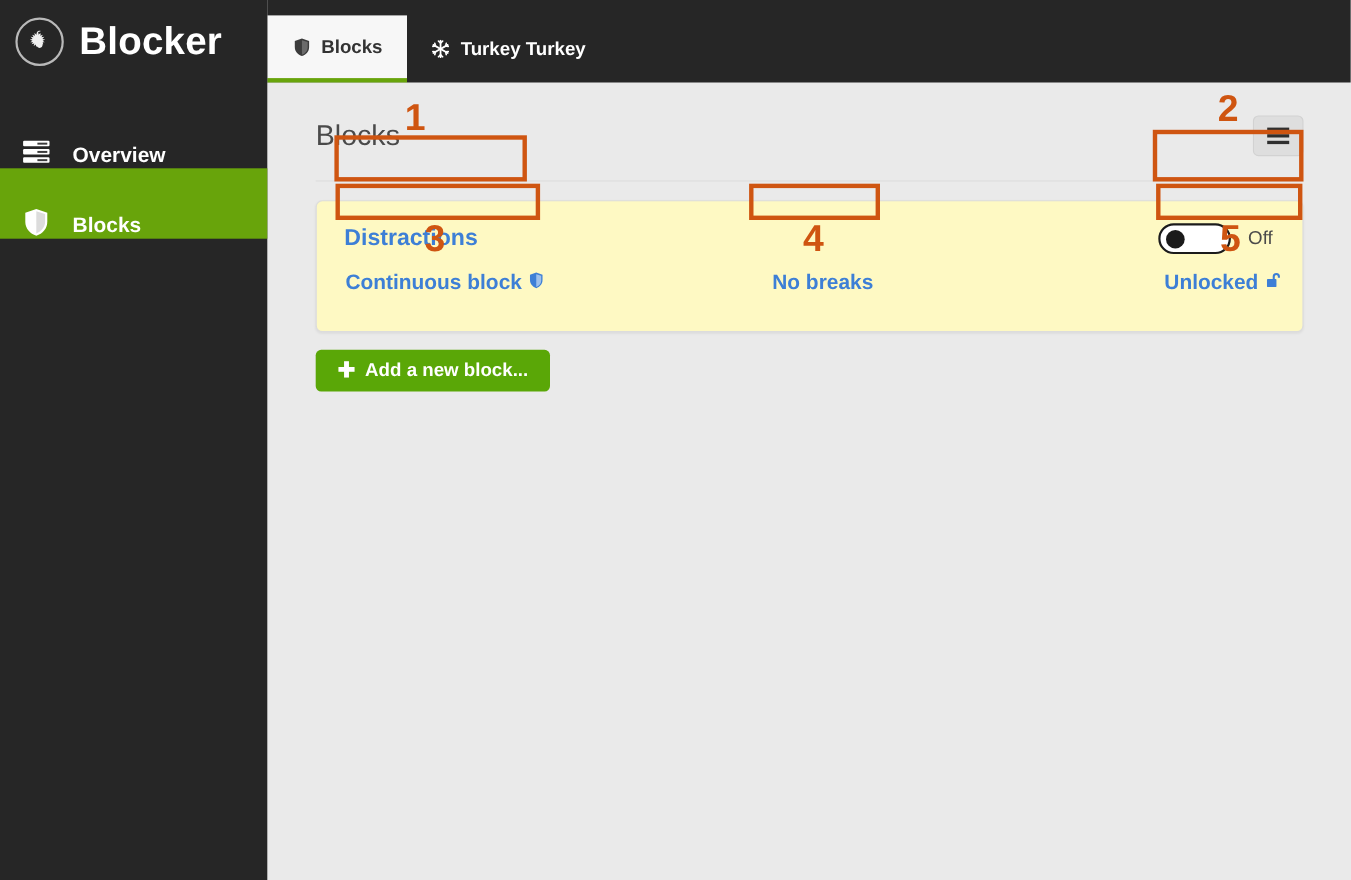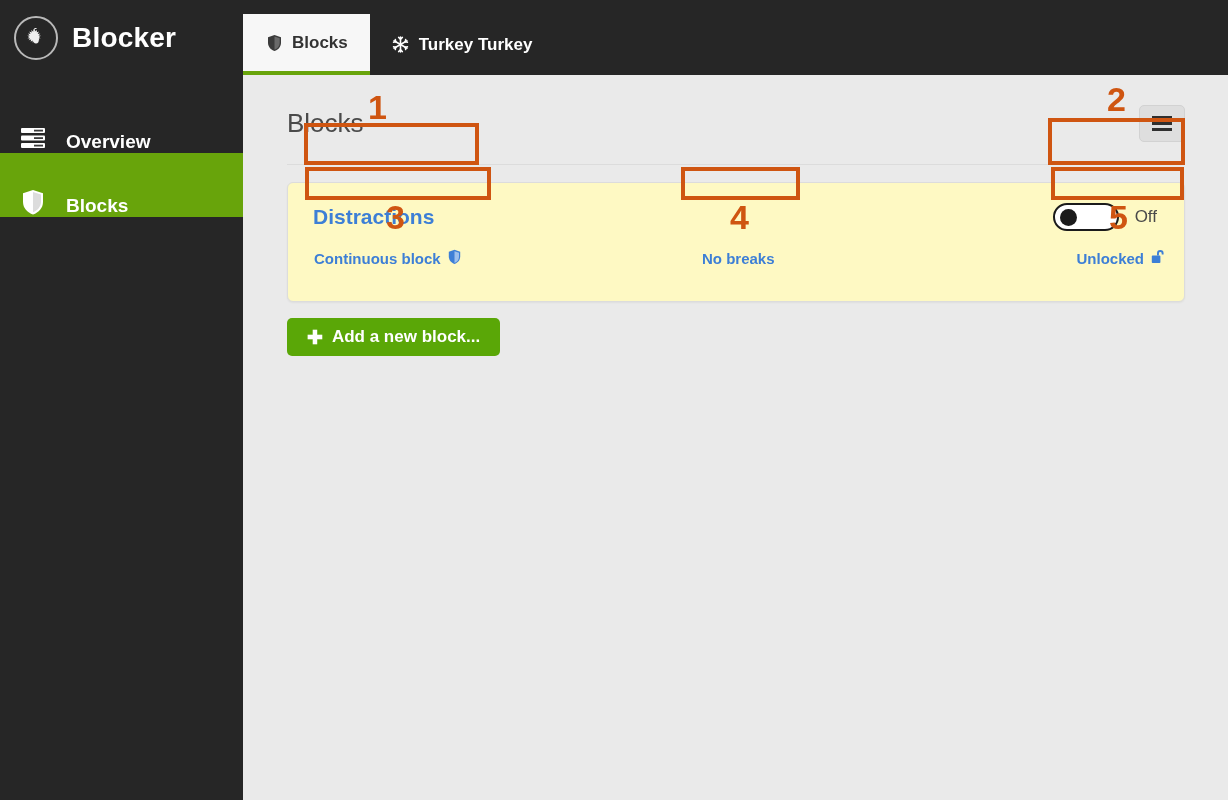--- a/index.html
+++ b/index.html
@@ -44,21 +44,21 @@
     border-radius: 50%;
     border: 2px solid #b9b9b9;
     display: flex;
     align-items: center;
     justify-content: center;
     overflow: hidden;
   }
 
   .brand-name {
     color: #ffffff;
-    font-size: 28px;
+    font-size: 35px;
     font-weight: bold;
     letter-spacing: 0.2px;
   }
 
   .nav { margin-top: 14px; }
 
   .nav-item {
     height: 64px;
     display: flex;
     align-items: flex-end;
@@ -191,21 +191,21 @@
     font-weight: bold;
     text-decoration: none;
     cursor: pointer;
     display: inline-flex;
     align-items: center;
     gap: 7px;
     white-space: nowrap;
   }
 
   .block-name { font-size: 21px; }
-  .card-sub { font-size: 15px; }
+  .card-sub { font-size: 19px; }
 
   .toggle-wrap {
     display: inline-flex;
     align-items: center;
     gap: 11px;
   }
 
   .toggle {
     width: 66px;
     height: 28px;

